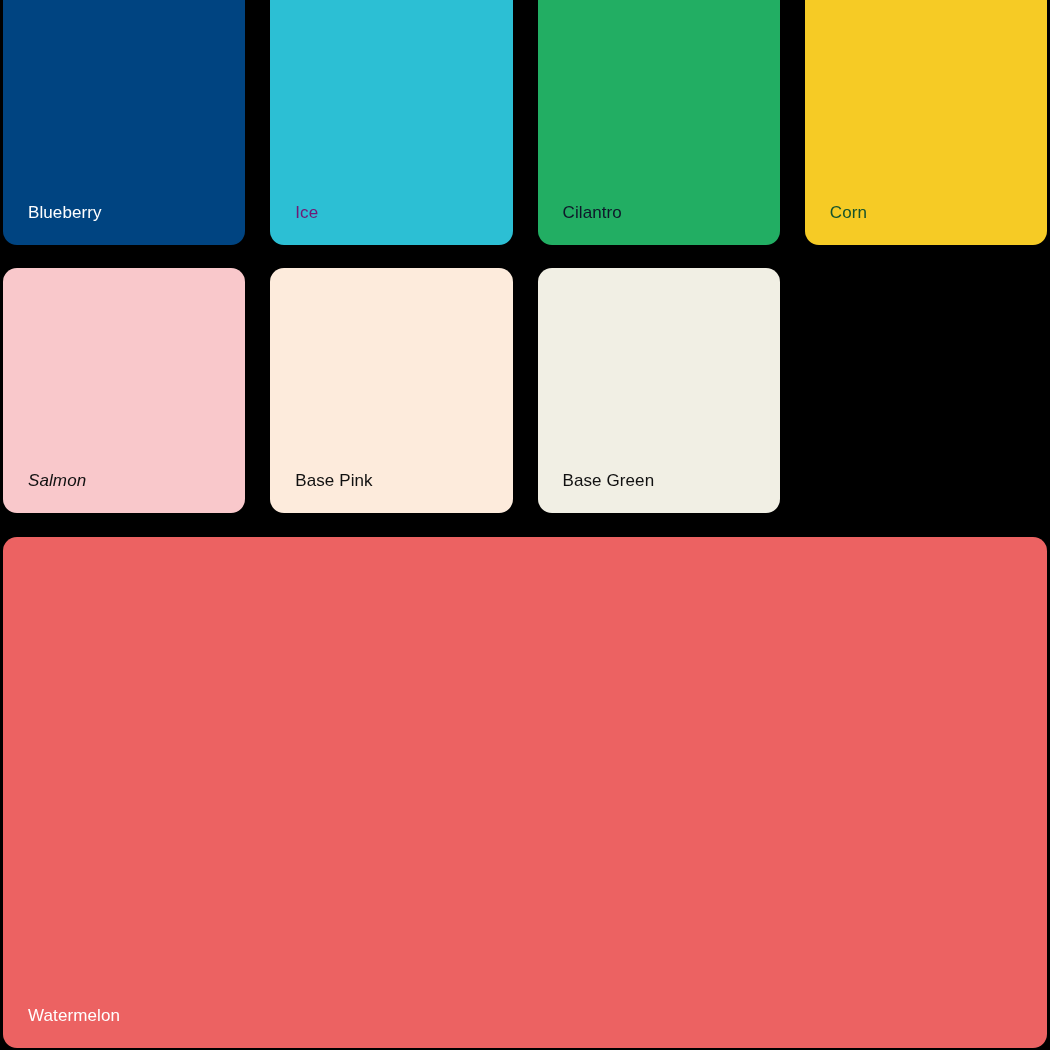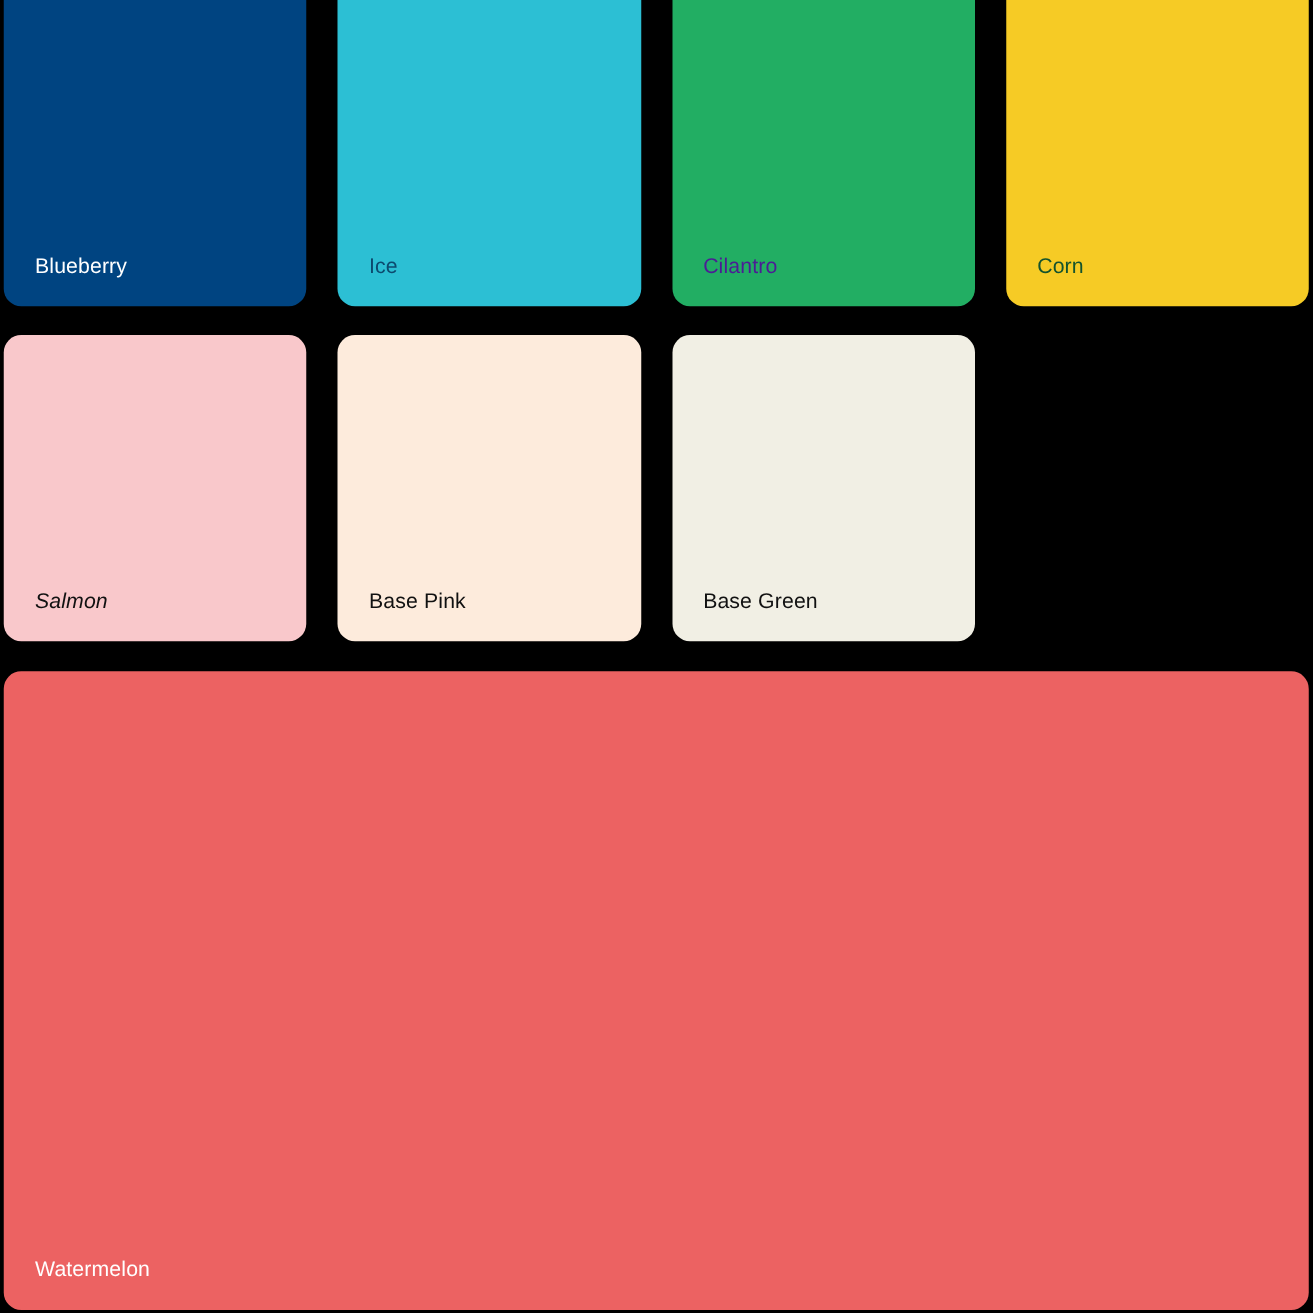--- a/index.html
+++ b/index.html
@@ -77,25 +77,25 @@
 
 <div id="palette-root" style="background: rgb(0, 0, 0);">
 
   <div class="swatch-grid row-top">
 
     <div class="swatch" style="background: rgb(0, 68, 129); border-radius: 14px;">
       <span class="swatch-label label-light" style="color: rgb(255, 255, 255);">Blueberry</span>
     </div>
 
     <div class="swatch" style="background: rgb(44, 191, 212); border-radius: 14px;">
-      <span class="swatch-label label-dark" style="color: #0c4a6e;">Ice</span>
+      <span class="swatch-label label-dark" style="color: #701a75;">Ice</span>
     </div>
 
     <div class="swatch" style="background: rgb(34, 174, 99); border-radius: 14px;">
-      <span class="swatch-label label-light" style="color: #4c1d95;">Cilantro</span>
+      <span class="swatch-label label-light" style="color: #0f172a;">Cilantro</span>
     </div>
 
     <div class="swatch" style="background: rgb(246, 203, 37); border-radius: 14px;">
       <span class="swatch-label label-dark" style="color: #14532d;">Corn</span>
     </div>
 
   </div>
 
   <div class="swatch-grid row-middle">
 

